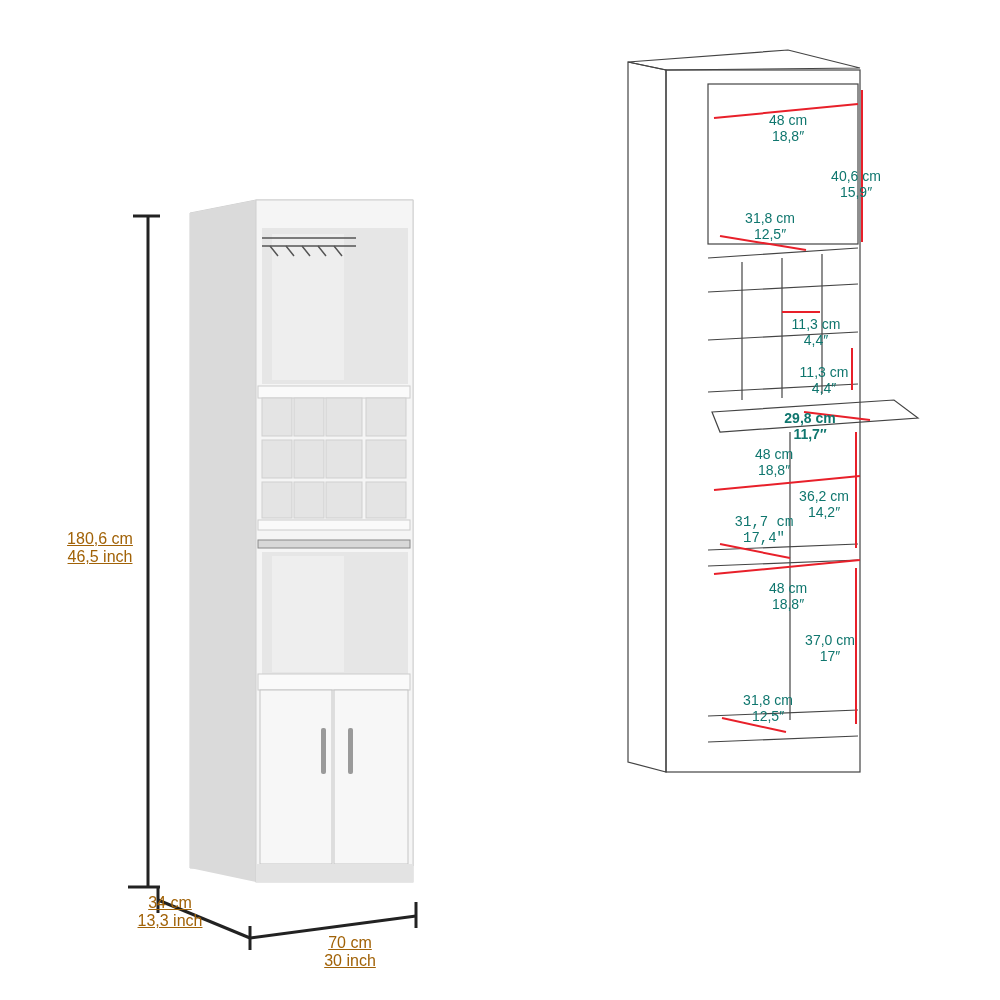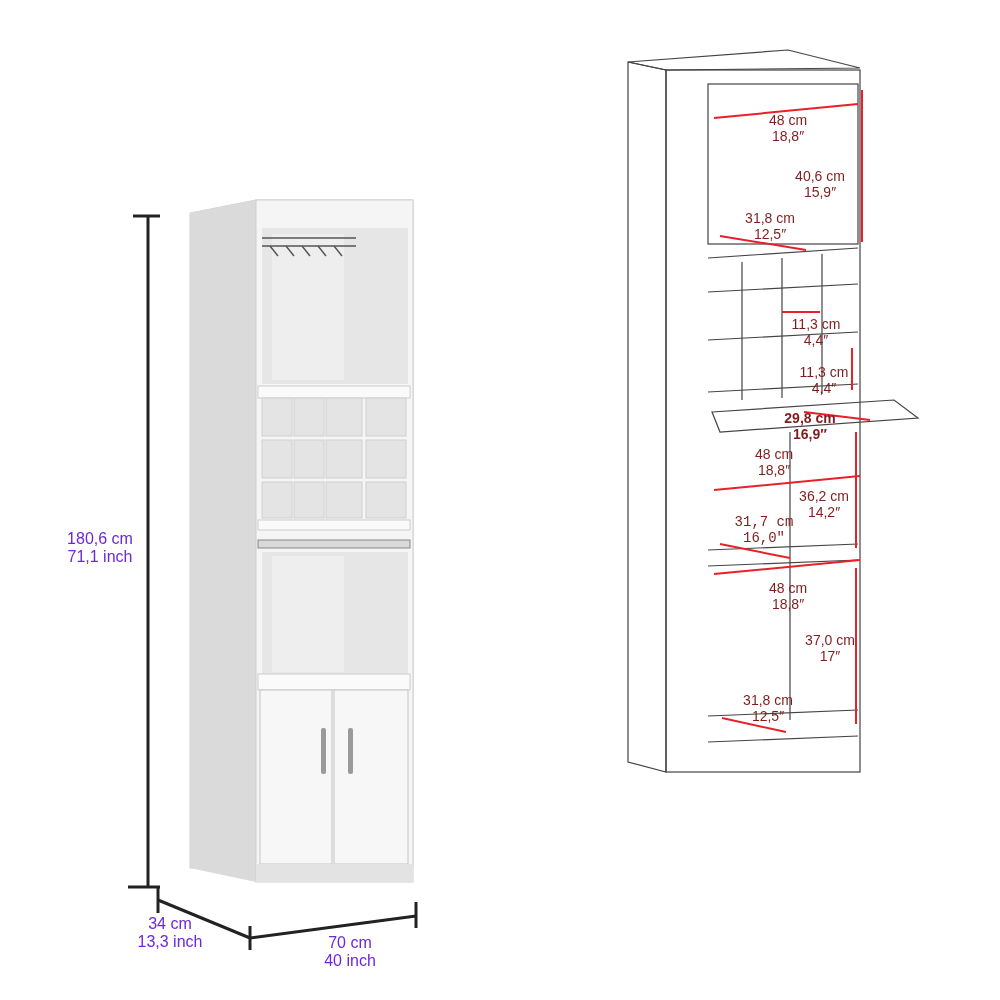--- a/index.html
+++ b/index.html
@@ -1,20 +1,20 @@
 <!DOCTYPE html>
 <html><head>
 <meta charset="utf-8">
 <style>
   html, body { margin:0; padding:0; background:#ffffff; }
   body { width:1000px; height:1000px; position:relative; overflow:hidden; font-family:"Liberation Sans", sans-serif; }
   svg { position:absolute; left:0; top:0; }
   .lbl { position:absolute; text-align:center; line-height:1.15; white-space:nowrap; }
-  .dark { color:#6d28d9; font-size:16px; }
-  .red { color:#7f1d1d; font-size:14px; }
+  .dark { color:#a16207; font-size:16px;text-decoration:underline; }
+  .red { color:#0f766e; font-size:14px; }
 </style>
 </head>
 <body>
 
 <svg width="1000" height="1000" viewBox="0 0 1000 1000">
 
   <g stroke="#222" stroke-width="3" fill="none">
     <line x1="148" y1="216" x2="148" y2="887"></line>
     <line x1="133" y1="216" x2="160" y2="216"></line>
     <line x1="128" y1="887" x2="160" y2="887"></line>
@@ -102,66 +102,66 @@
     <line x1="856" y1="432" x2="856" y2="548"></line>
     <line x1="720" y1="544" x2="790" y2="558"></line>
     <line x1="714" y1="574" x2="860" y2="560"></line>
     <line x1="856" y1="568" x2="856" y2="724"></line>
     <line x1="722" y1="718" x2="786" y2="732"></line>
   </g>
 </svg>
 
 <div class="lbl dark" style="left:50px;top:530px;width:100px;">
   <div>180,6 cm</div>
-  <div>71,1 inch</div>
+  <div>46,5 inch</div>
 </div>
-<div class="lbl dark" style="left:120px;top:915px;width:100px;">
+<div class="lbl dark" style="left:120px;top:894px;width:100px;">
   <div>34 cm</div>
   <div>13,3 inch</div>
 </div>
 <div class="lbl dark" style="left:300px;top:934px;width:100px;">
   <div>70 cm</div>
-  <div>40 inch</div>
+  <div>30 inch</div>
 </div>
 
 <div class="lbl red" style="left:748px;top:112px;width:80px;">
     <div>48 cm</div>
     <div>18,8″</div>
   </div>
-<div class="lbl red" style="left:780px;top:168px;width:80px;">
+<div class="lbl red" style="left:816px;top:168px;width:80px;">
     <div>40,6 cm</div>
     <div>15,9″</div>
   </div>
 <div class="lbl red" style="left:730px;top:210px;width:80px;">
     <div>31,8 cm</div>
     <div>12,5″</div>
   </div>
 <div class="lbl red" style="left:776px;top:316px;width:80px;">
     <div>11,3 cm</div>
     <div>4,4″</div>
   </div>
 <div class="lbl red" style="left:784px;top:364px;width:80px;">
     <div>11,3 cm</div>
     <div>4,4″</div>
   </div>
 <div class="lbl red" style="left:770px;top:410px;width:80px;font-weight:bold;">
     <div>29,8 cm</div>
-    <div>16,9″</div>
+    <div>11,7″</div>
   </div>
 <div class="lbl red" style="left:734px;top:446px;width:80px;">
     <div>48 cm</div>
     <div>18,8″</div>
   </div>
 <div class="lbl red" style="left:784px;top:488px;width:80px;">
     <div>36,2 cm</div>
     <div>14,2″</div>
   </div>
 <div class="lbl red" style="left:724px;top:514px;width:80px;font-family:Liberation Mono, monospace;">
     <div>31,7 cm</div>
-    <div>16,0″</div>
+    <div>17,4″</div>
   </div>
 <div class="lbl red" style="left:748px;top:580px;width:80px;">
     <div>48 cm</div>
     <div>18,8″</div>
   </div>
 <div class="lbl red" style="left:790px;top:632px;width:80px;">
     <div>37,0 cm</div>
     <div>17″</div>
   </div>
 <div class="lbl red" style="left:728px;top:692px;width:80px;">

